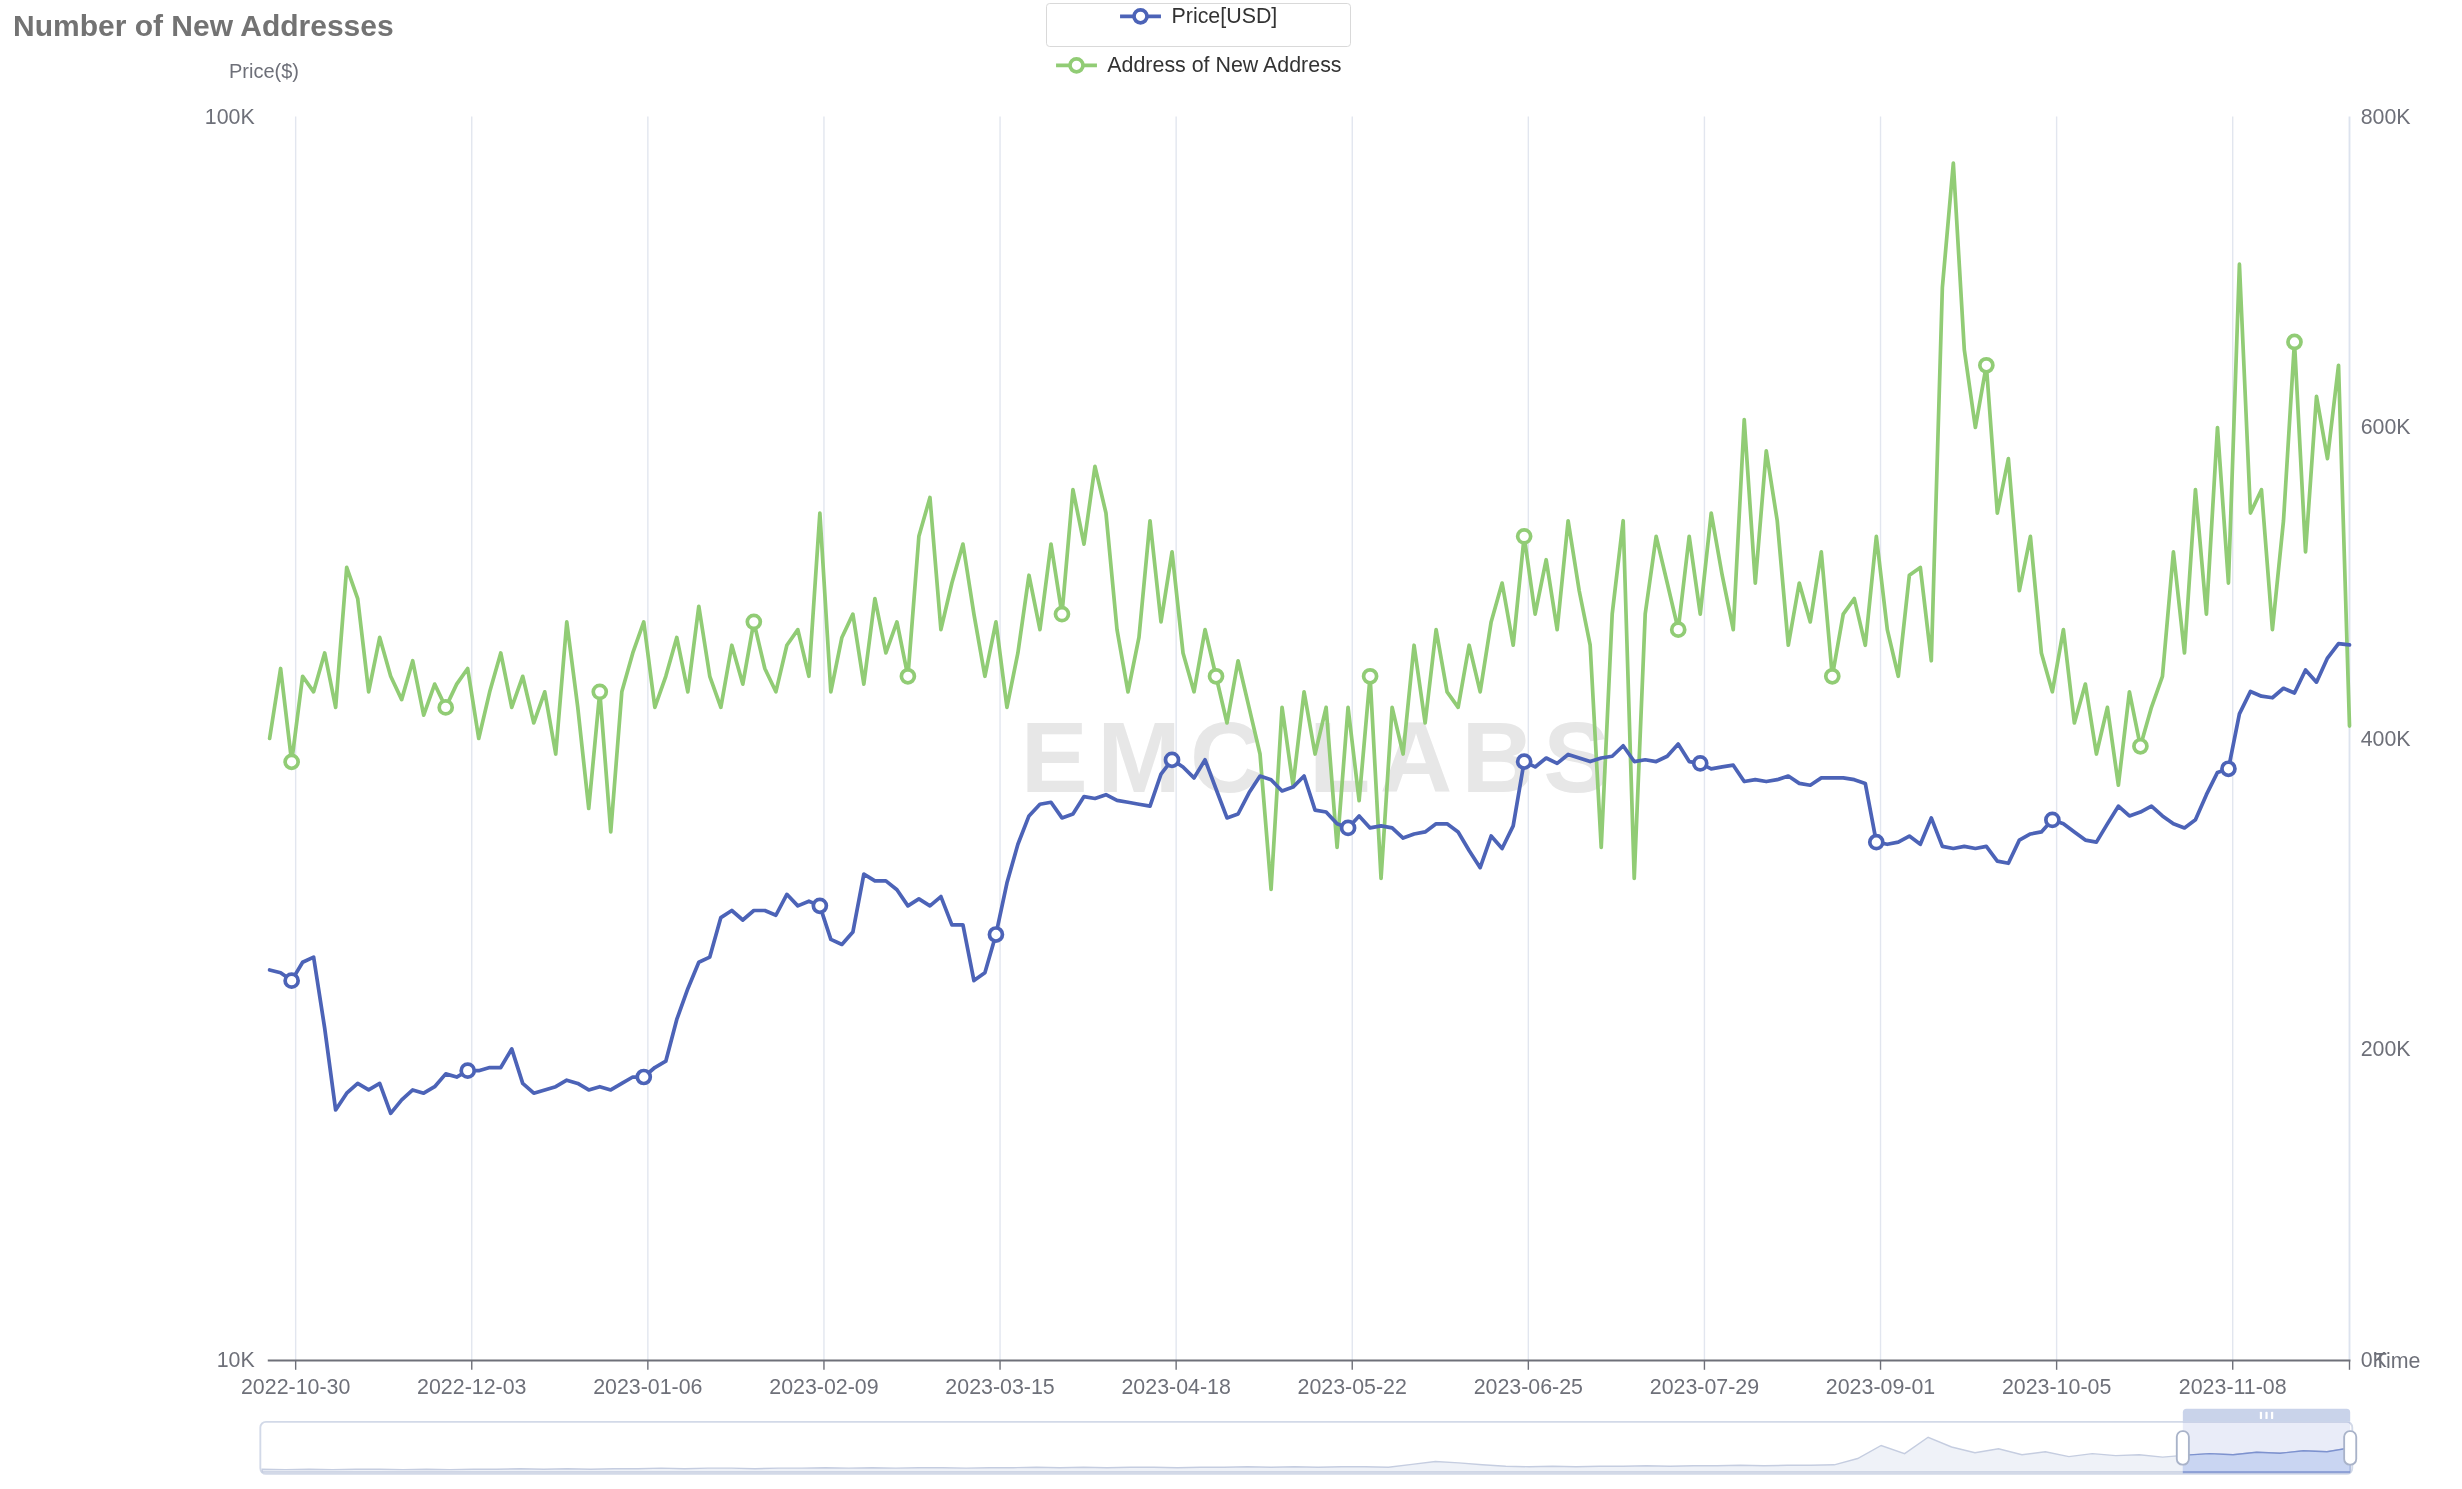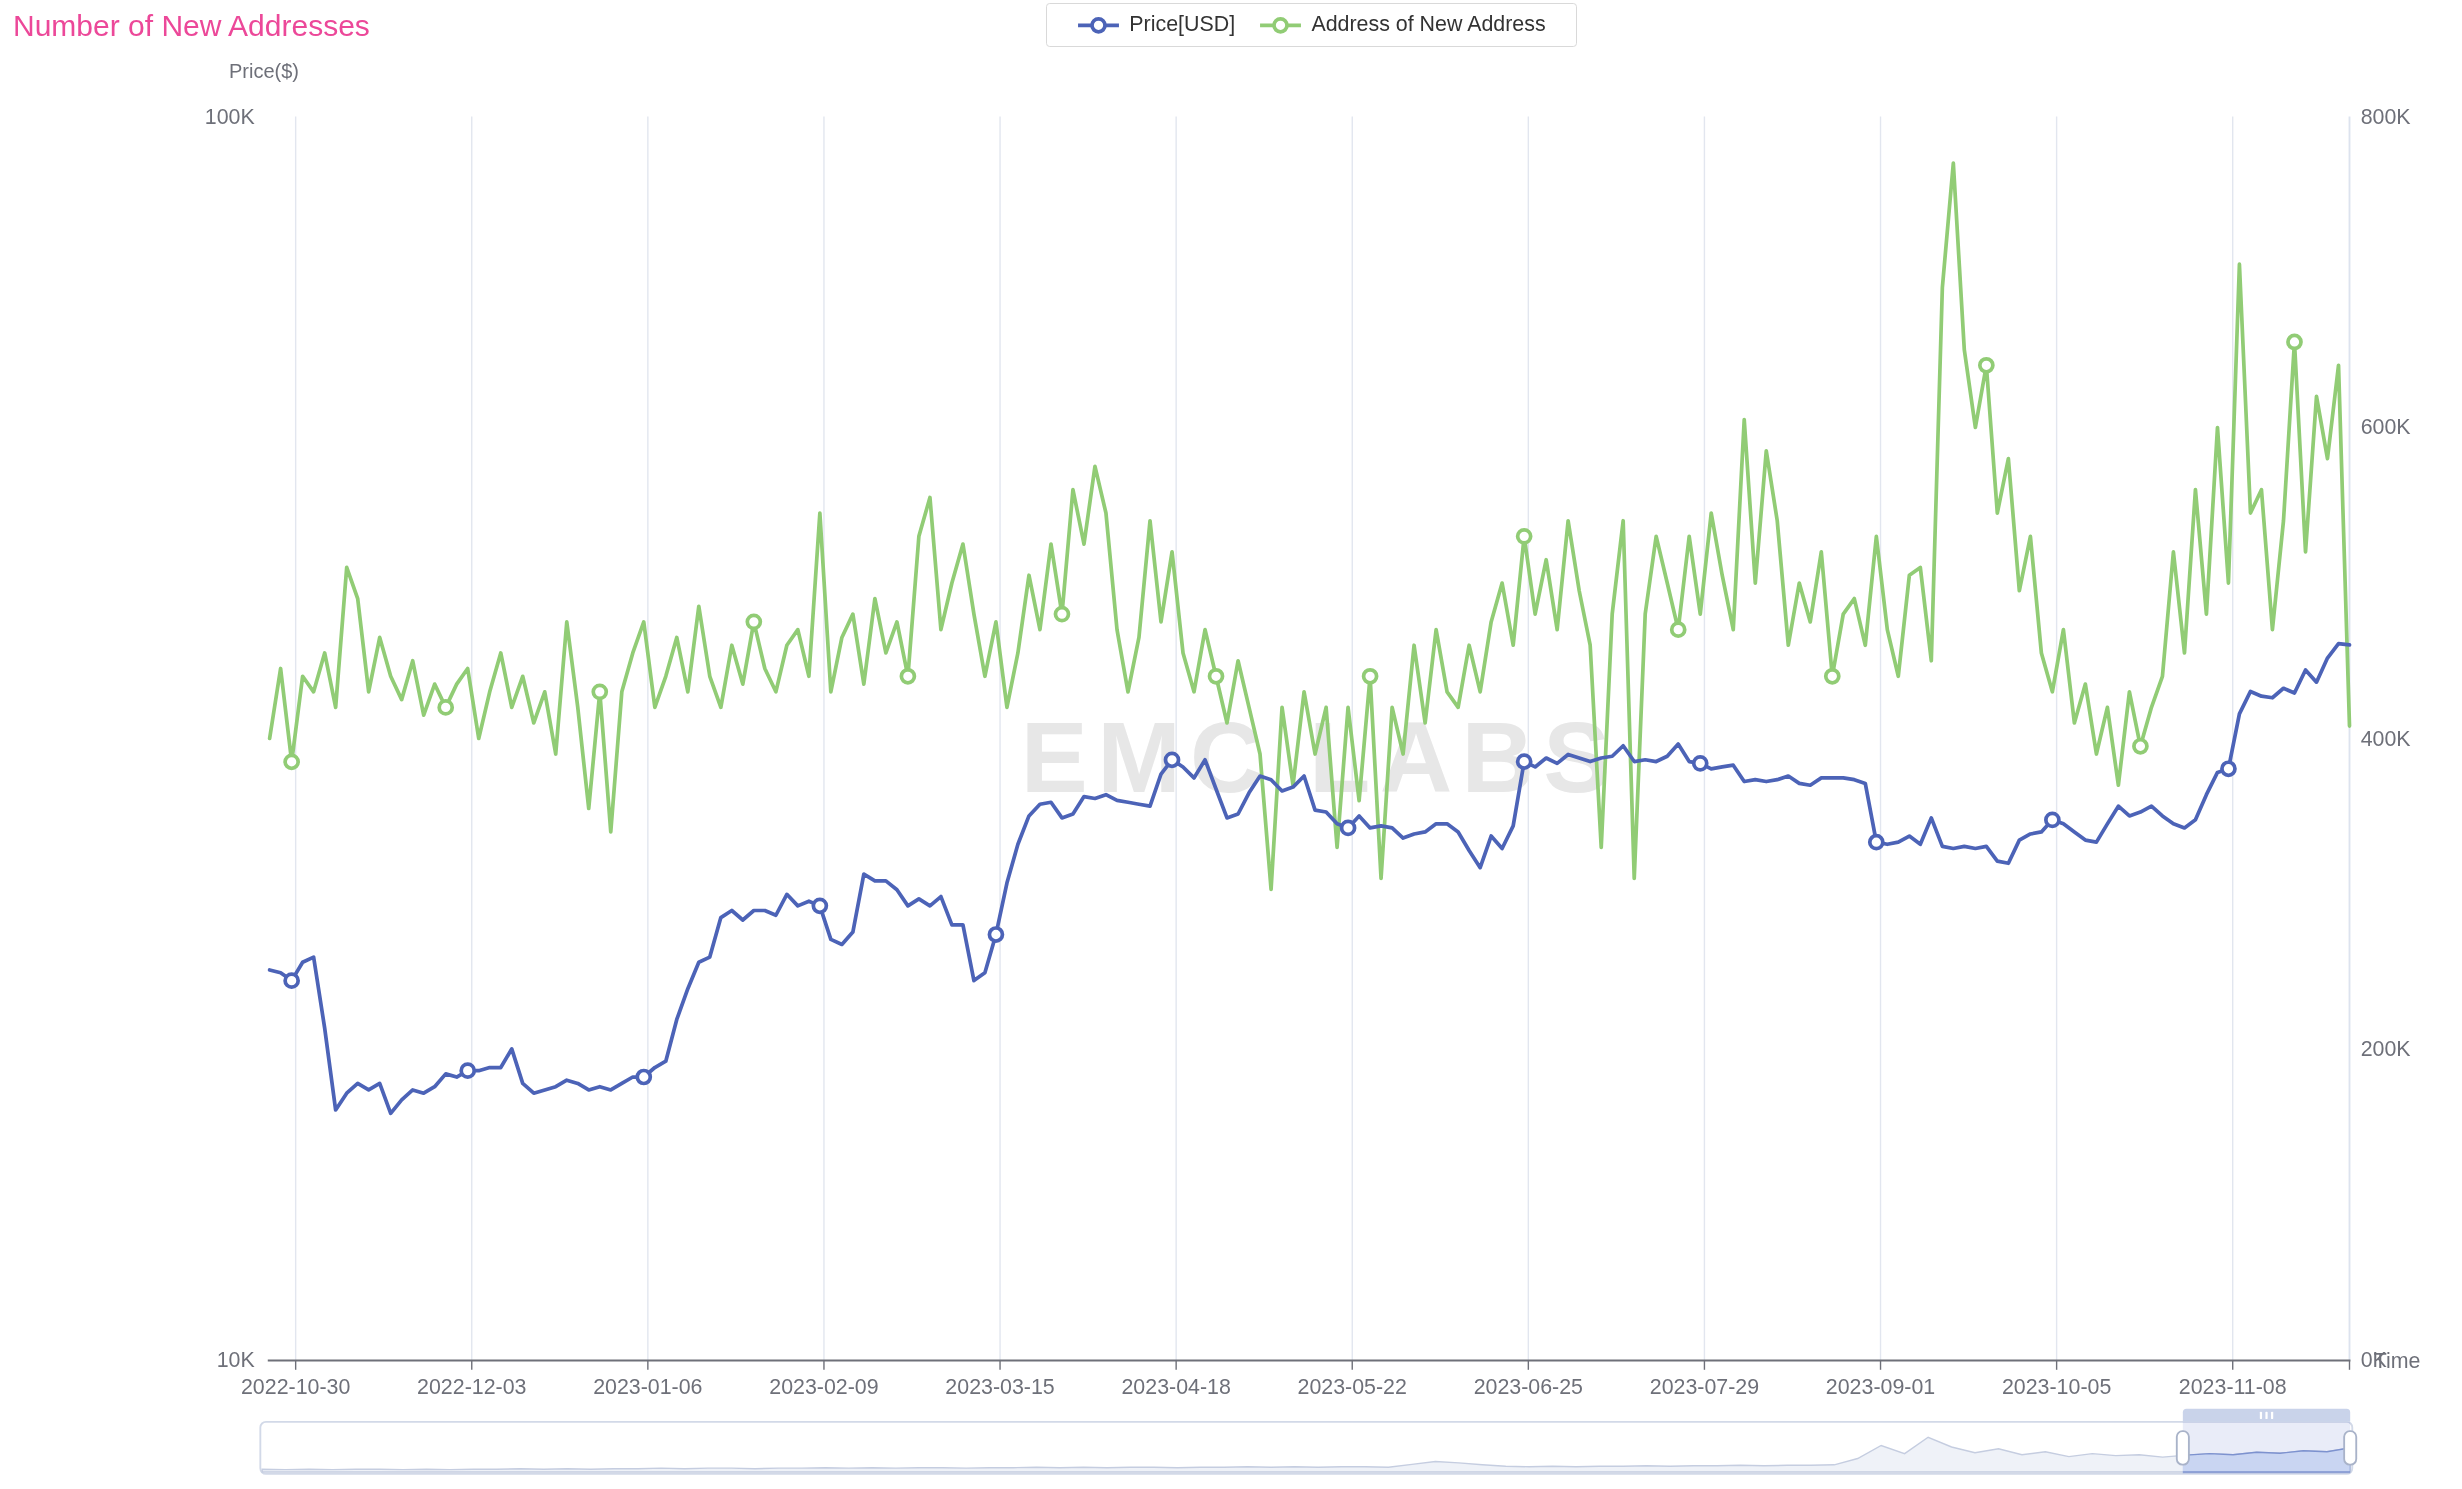--- a/index.html
+++ b/index.html
@@ -1,20 +1,20 @@
 <!DOCTYPE html>
 <html style="font-size:15px"><head>
 <meta charset="utf-8">
 <style>
   html,body{margin:0;padding:0;background:#fff;}
   .stage{position:relative;width:2462px;height:1490px;background:#fff;overflow:hidden;
          font-family:"Liberation Sans","DejaVu Sans",sans-serif;}
-  .chart-title{position:absolute;left:13px;top:9.3px;font-size:30px;font-weight:400;color:#ec4899;}
+  .chart-title{position:absolute;left:13px;top:9.3px;font-size:30px;font-weight:700;color:#737373;}
   .legend-box{position:absolute;left:1046px;top:2.8px;height:44px;display:flex;align-items:center;
-              gap:24px;padding:0 30px;border:0.9px solid #d9d9d9;border-radius:3.7px;background:#fff;box-sizing:border-box;}
+              gap:24px;padding:0 8px;border:0.9px solid #d9d9d9;border-radius:3.7px;background:#fff;box-sizing:border-box;flex-direction:column;}
   .legend-item{display:flex;align-items:center;gap:9.3px;cursor:pointer;}
   .legend-label{font-size:21.4px;color:#333;}
   .axis-name-left{position:absolute;left:229px;top:60px;font-size:20px;color:#6E7079;}
   svg text{font-family:"Liberation Sans","DejaVu Sans",sans-serif;}
   #plot-svg{position:absolute;left:0;top:0;}
 </style>
 </head>
 <body>
 
 <div class="stage">

